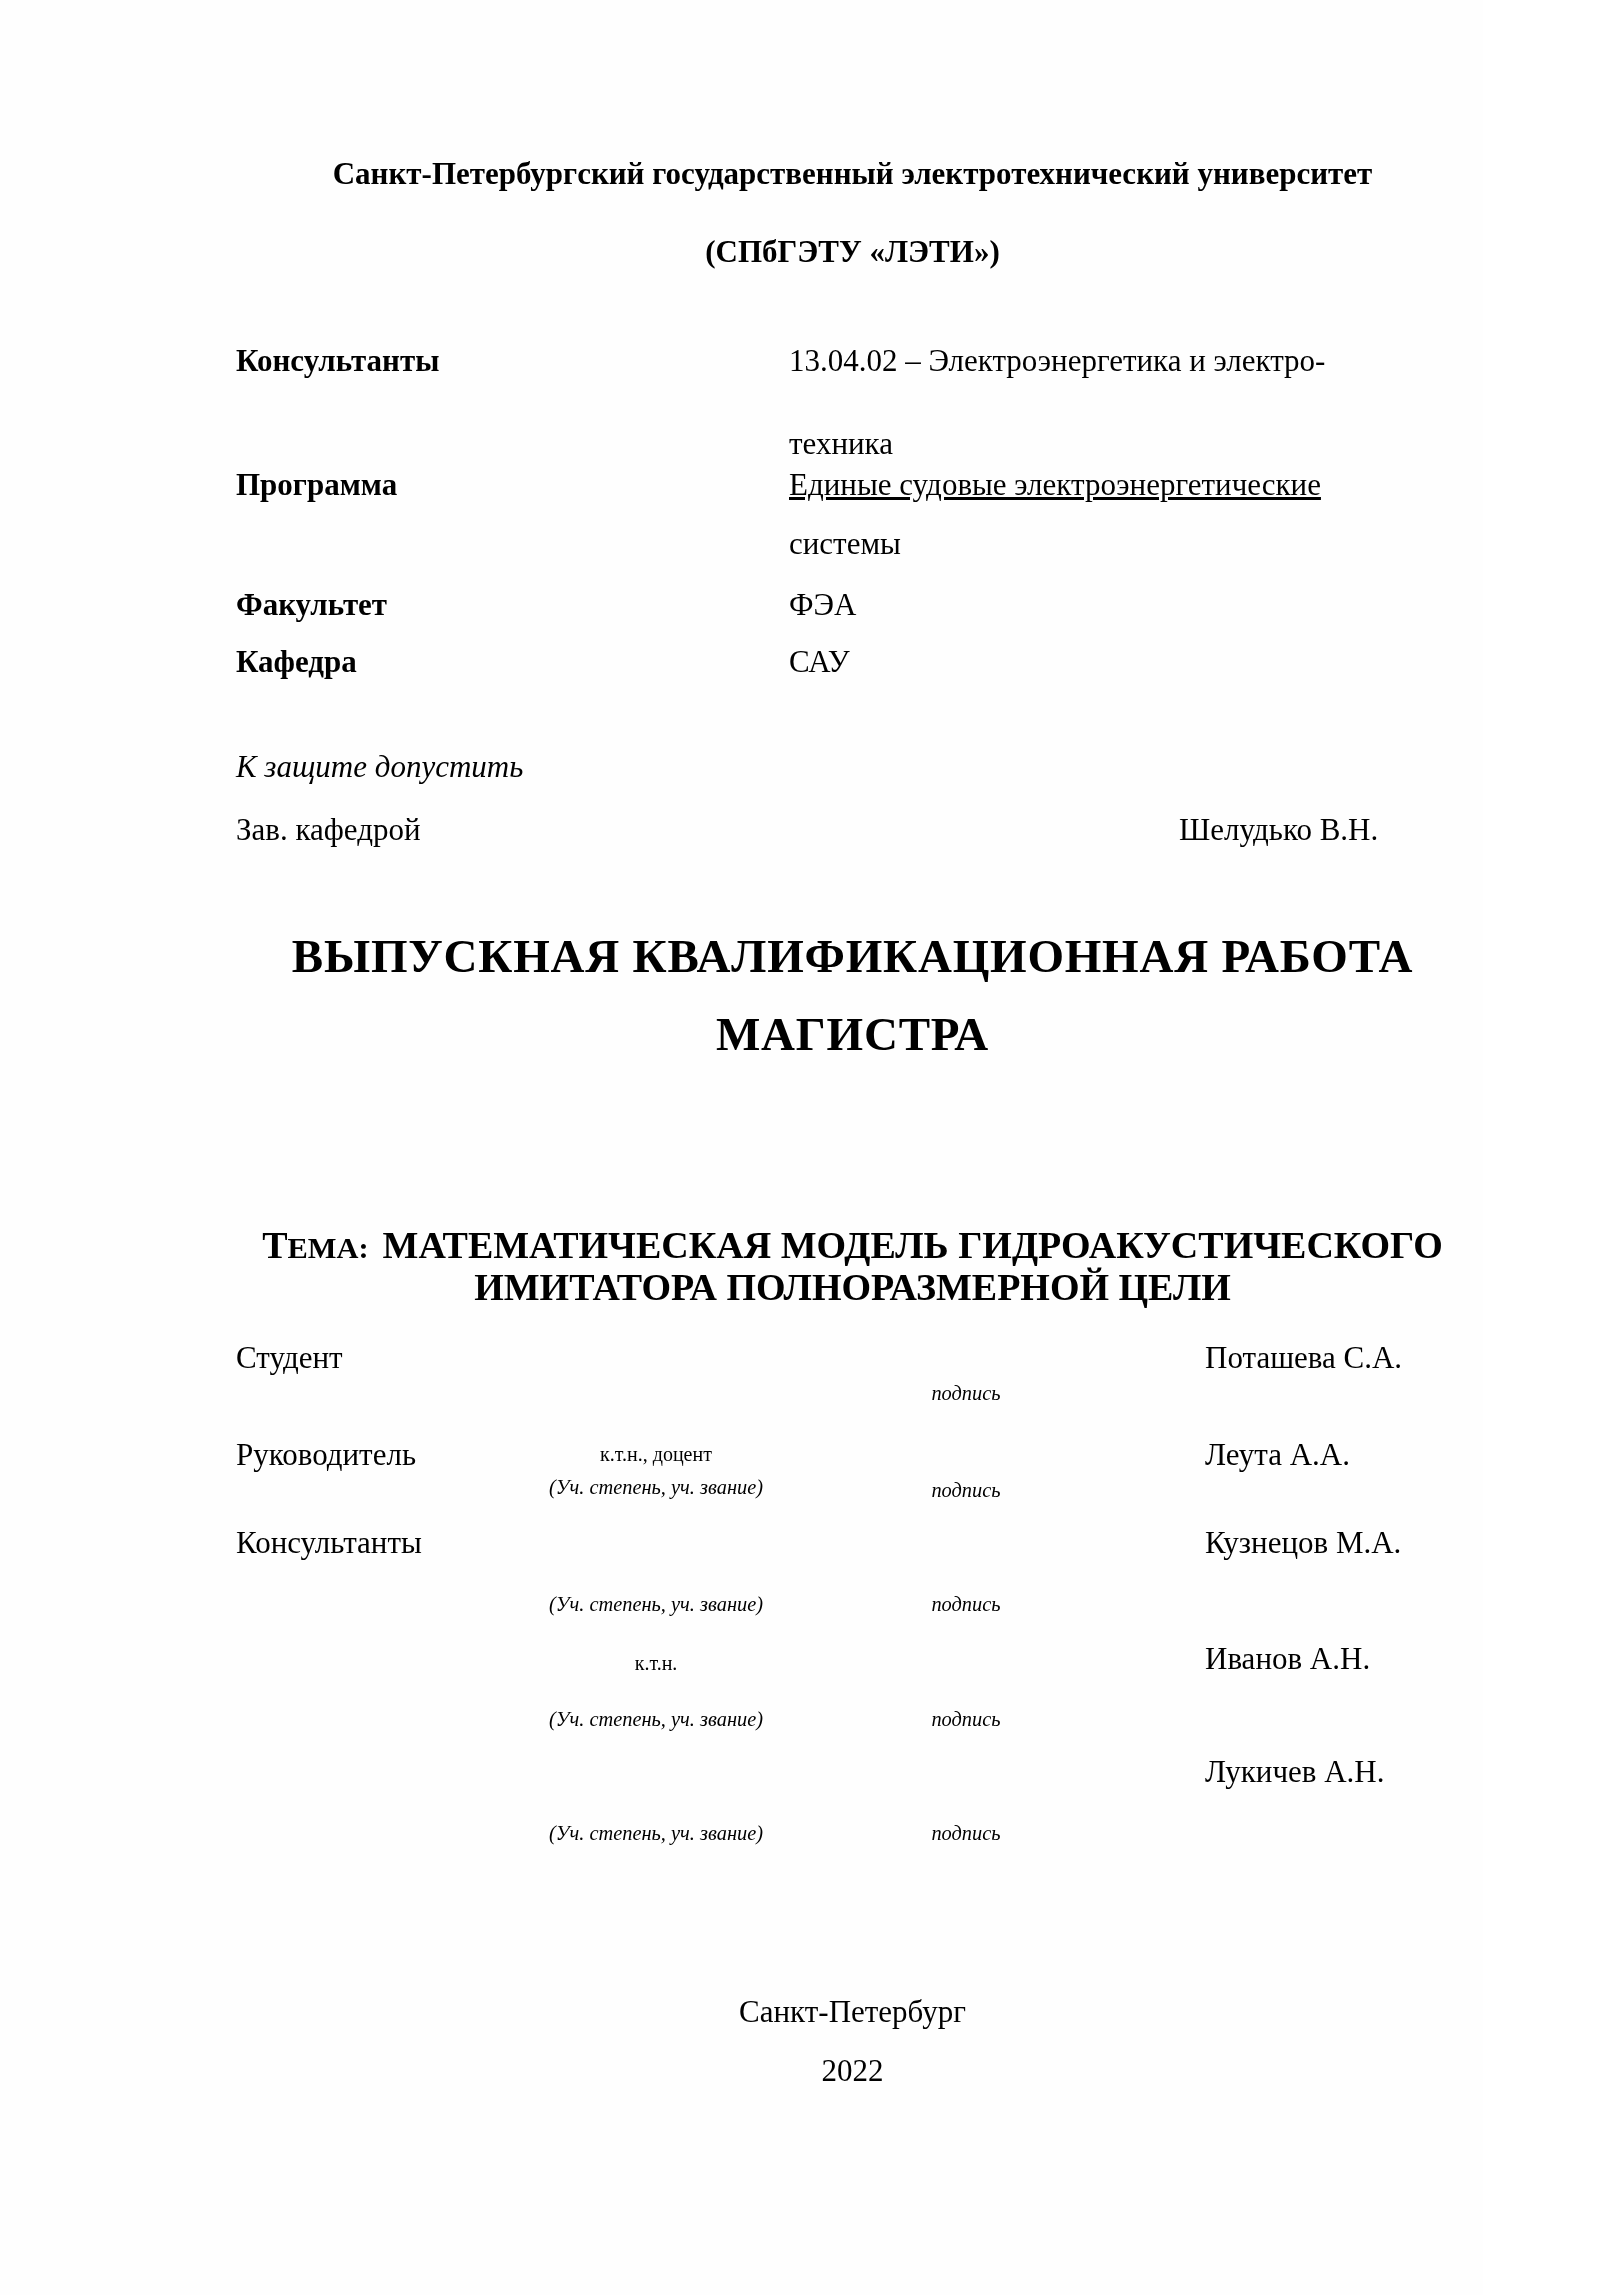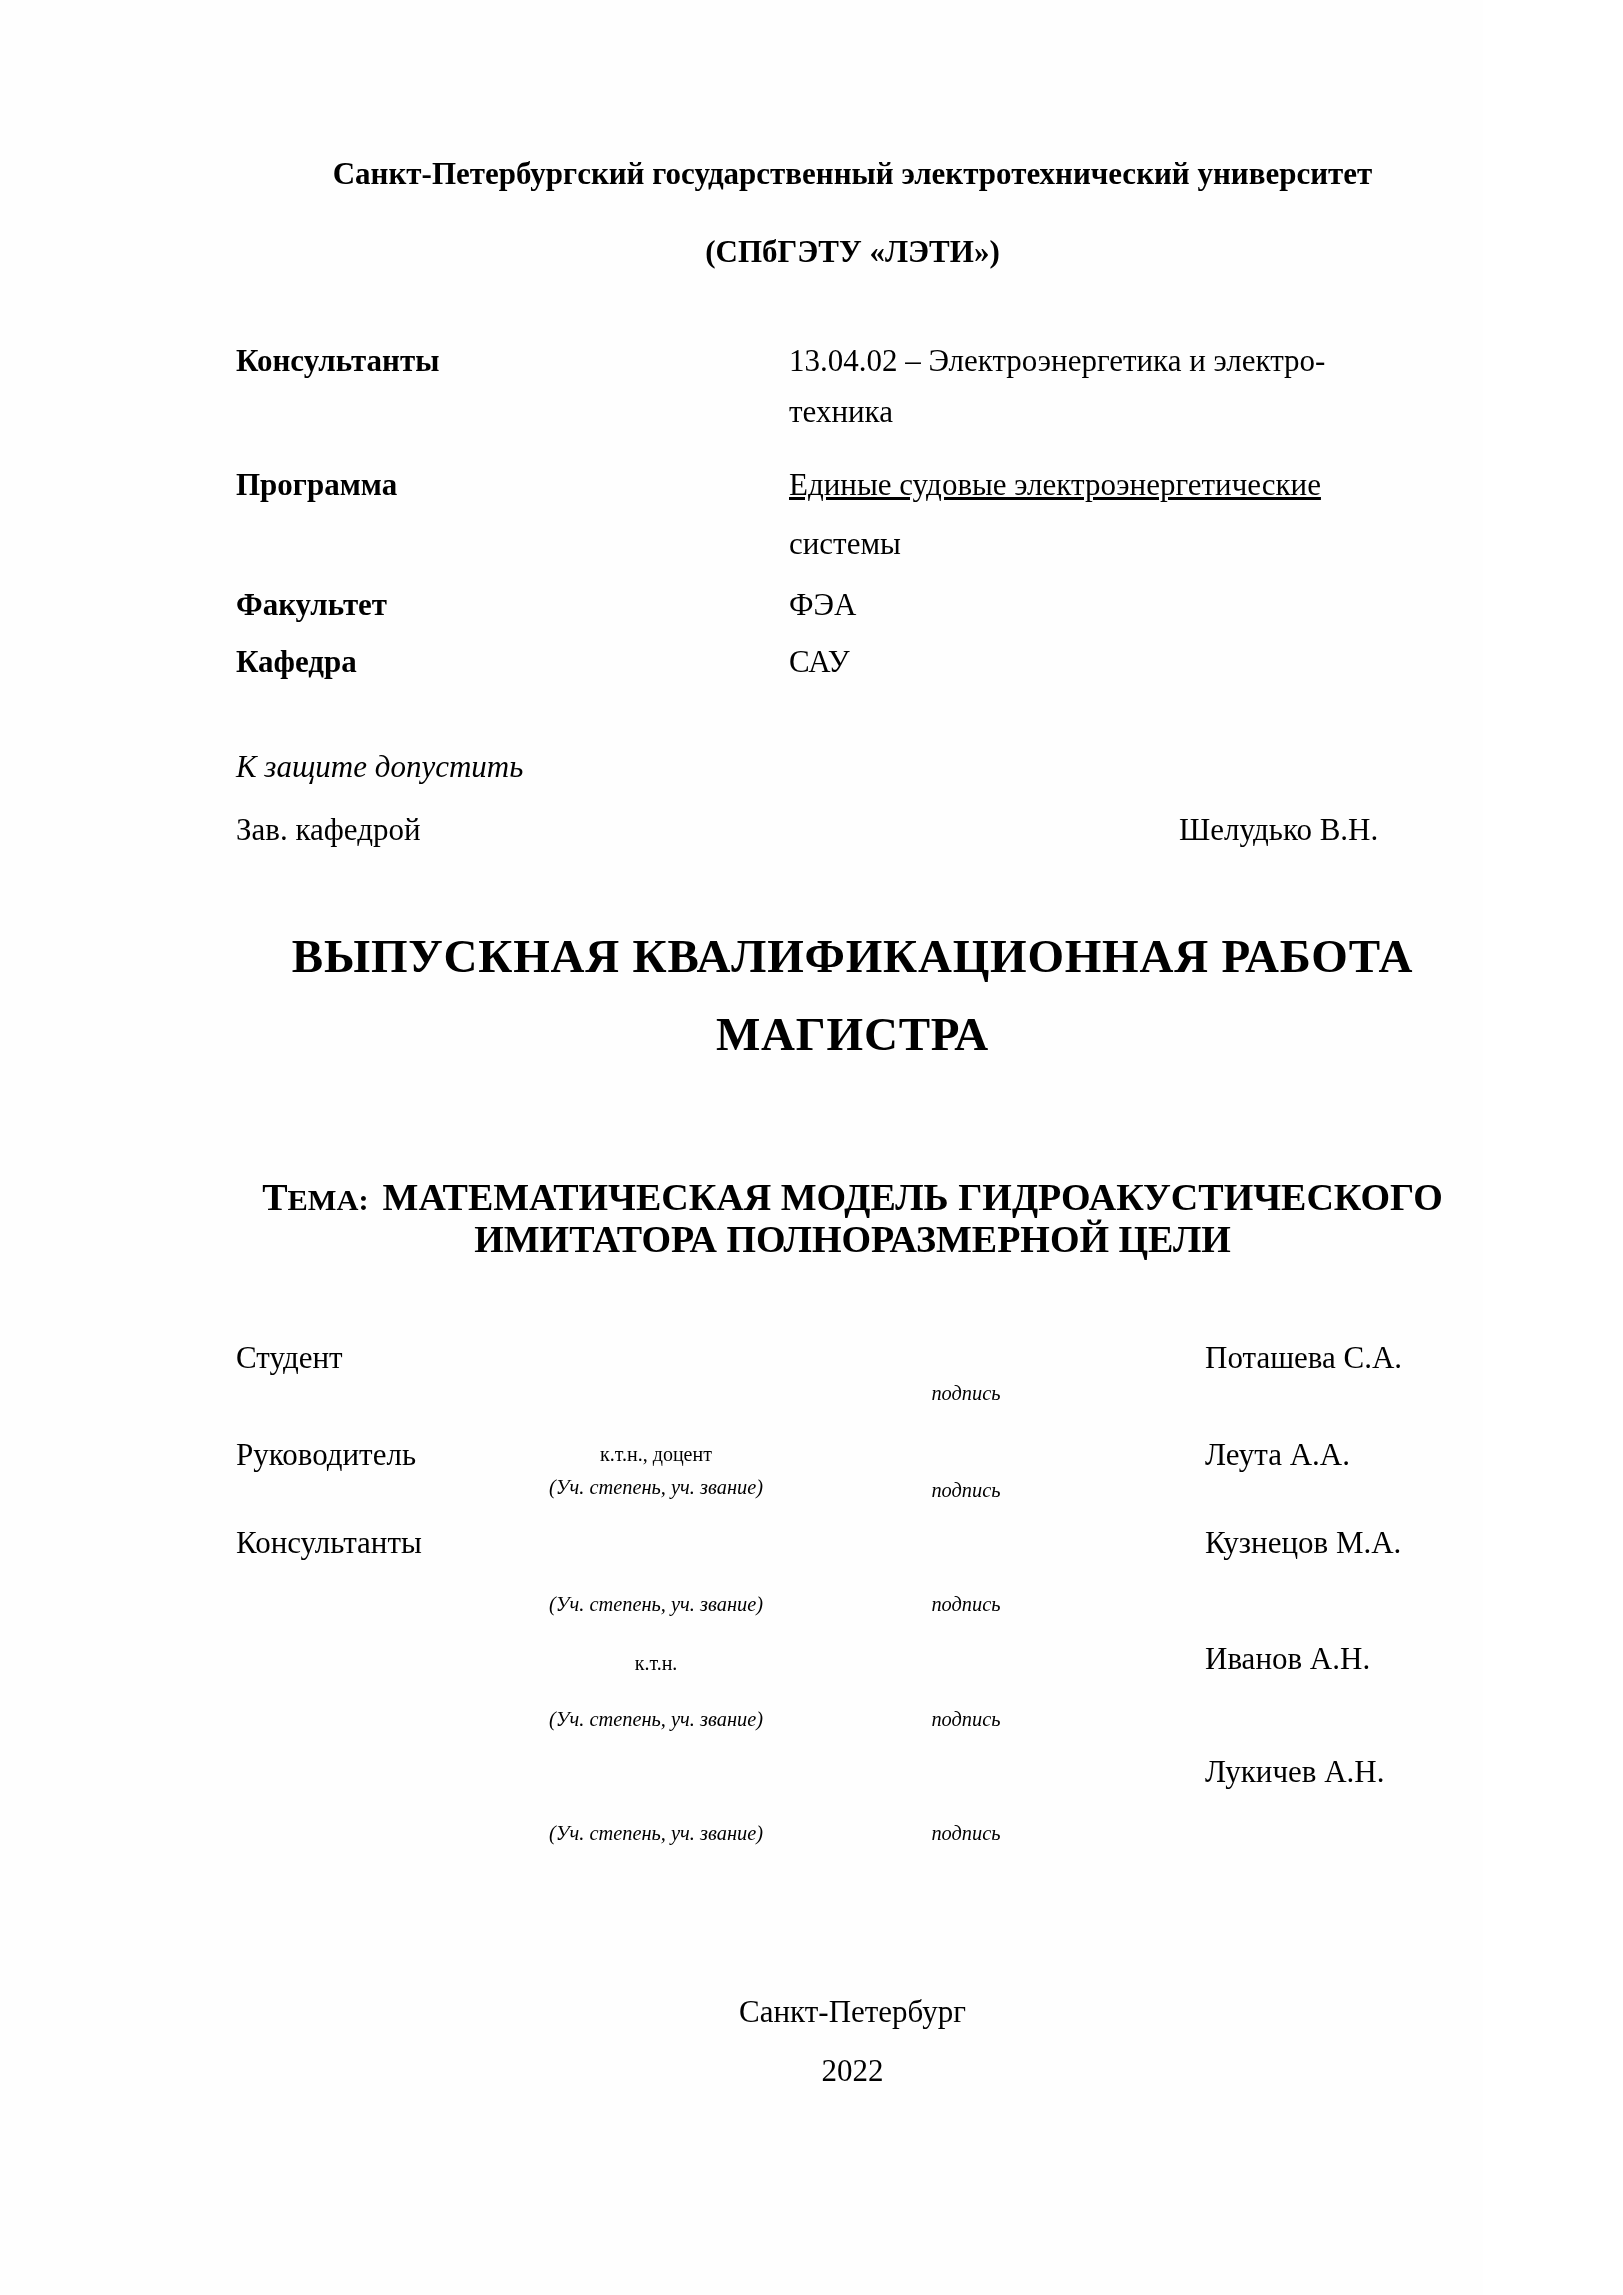--- a/index.html
+++ b/index.html
@@ -20,21 +20,21 @@
     position: absolute;
     white-space: nowrap;
     line-height: 1;
   }
   .b { font-weight: bold; }
   .i { font-style: italic; }
   .body-txt { font-size: 31px; }
   .cred-txt { font-size: 20px; }
   .small-txt { font-size: 20.4px; font-style: italic; }
   .title-txt { font-size: 47px; font-weight: bold; letter-spacing: 0.8px; }
-  .theme-txt { font-size: 38px; font-weight: bold; }
+  .theme-txt { font-size: 38px; font-weight: bold; margin-top: 48px; }
   .theme-label-rest { font-size: 0.80em; }
   .centered {
     left: 236px;
     width: 1233px;
     text-align: center;
   }
   .col-label { left: 236px; }
   .col-value { left: 789px; }
   .col-cred {
     left: 487px;
@@ -51,21 +51,21 @@
 </head>
 <body>
 
 <div class="page">
 
   <div class="abs centered body-txt b" style="top:158px;">Санкт-Петербургский государственный электротехнический университет</div>
   <div class="abs centered body-txt b" style="top:236px;">(СПбГЭТУ «ЛЭТИ»)</div>
 
   <div class="abs col-label body-txt b" style="top:345px;">Консультанты</div>
   <div class="abs col-value body-txt" style="top:345px;">13.04.02 – Электроэнергетика и электро-</div>
-  <div class="abs col-value body-txt" style="top:396px;">техника</div>
+  <div class="abs col-value body-txt" style="top:428px;">техника</div>
 
   <div class="abs col-label body-txt b" style="top:469px;">Программа</div>
   <div class="abs col-value body-txt" style="top:469px;text-decoration:underline;">Единые судовые электроэнергетические</div>
   <div class="abs col-value body-txt" style="top:528px;">системы</div>
 
   <div class="abs col-label body-txt b" style="top:589px;">Факультет</div>
   <div class="abs col-value body-txt" style="top:589px;">ФЭА</div>
 
   <div class="abs col-label body-txt b" style="top:646px;">Кафедра</div>
   <div class="abs col-value body-txt" style="top:646px;">САУ</div>

